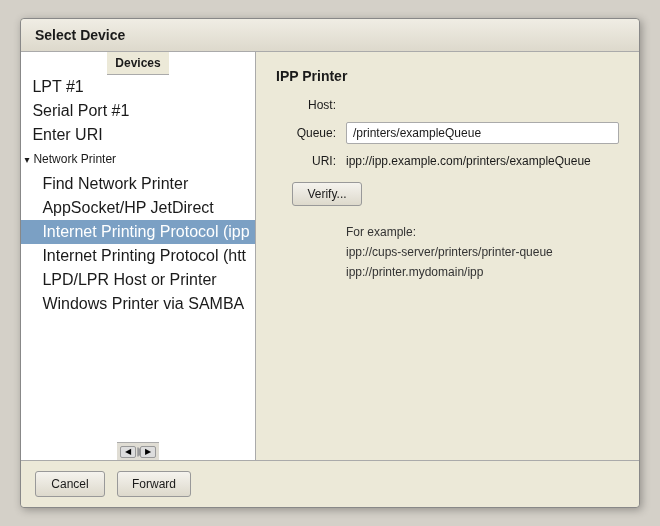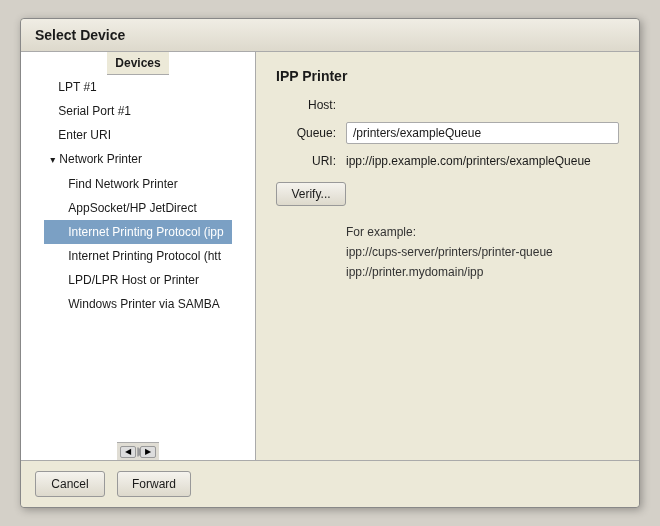--- a/index.html
+++ b/index.html
@@ -60,21 +60,21 @@
       overflow-y: auto;
       overflow-x: hidden;
     }
     .tree-item {
       padding: 2px 8px 2px 14px;
       cursor: pointer;
       white-space: nowrap;
       overflow: hidden;
       text-overflow: ellipsis;
       color: #1a1a1a;
-      font-size: 12px;
+      font-size: 16px;
       line-height: 20px;
     }
     .tree-item.selected {
       background: #7ba0c4;
       color: #ffffff;
     }
     .tree-item.parent {
       padding-left: 6px;
       font-size: 12px;
     }
@@ -180,20 +180,21 @@
     }
     .verify-btn {
       width: 70px;
       height: 24px;
       background: linear-gradient(to bottom, #f5f3ee, #ddd9cc);
       border: 1px solid #999;
       border-radius: 3px;
       font-size: 12px;
       cursor: pointer;
       color: #1a1a1a;
+      margin-left: 16px;
     }
     .example-text {
       margin-top: 16px;
       font-size: 12px;
       color: #333;
       line-height: 20px;
       padding-left: 70px;
     }
     .dialog-footer {
       padding: 10px 14px;

